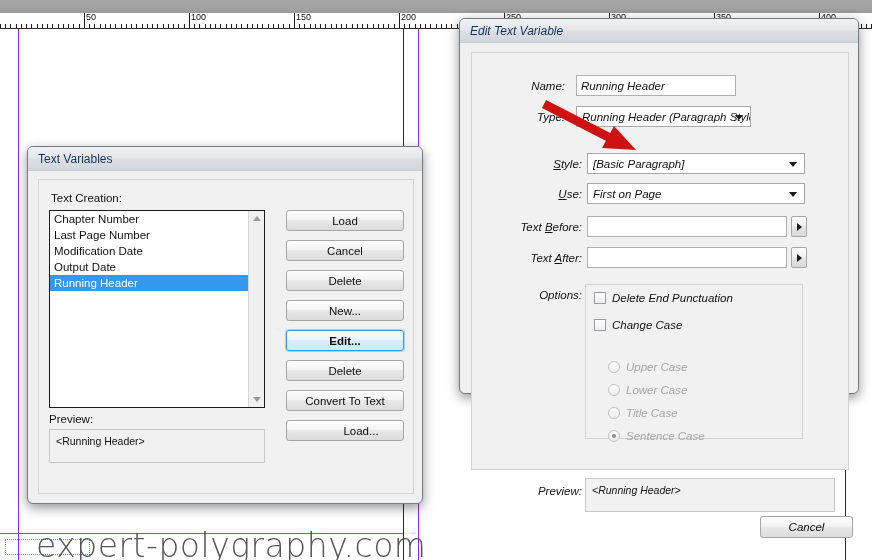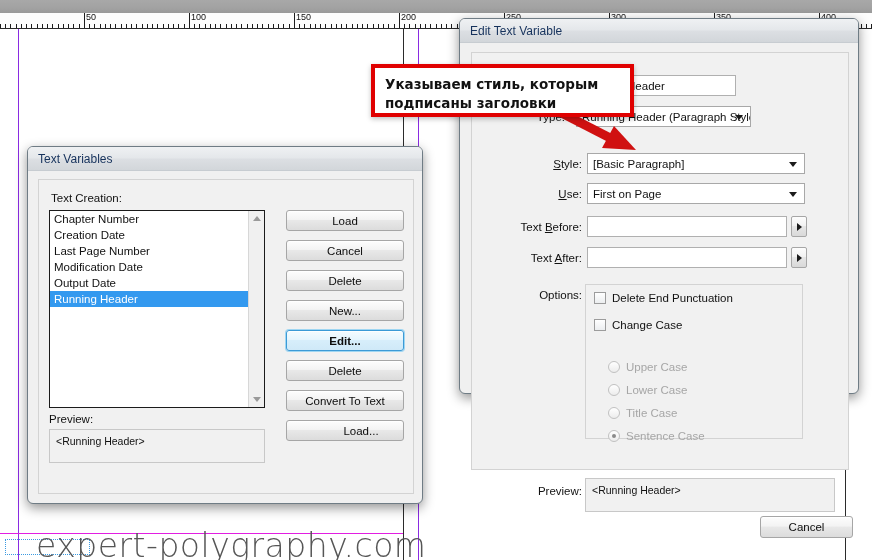--- a/index.html
+++ b/index.html
@@ -519,21 +519,20 @@
     </div>
     <div class="dialog-body" style="height:333px;">
 
       <div class="group-box" style="left:10px; top:8px; width:376px; height:315px;"></div>
 
       <div class="lbl" style="left:23px; top:21px;">Text Creation:</div>
 
       <div class="listbox" style="left:21px; top:39px; width:216px; height:198px;">
         <div id="tv-list" style="position:absolute; left:0; top:0; right:16px;">
             <div class="list-item">Chapter Number</div>
-            <div class="list-item">Creation Date</div>
             <div class="list-item">Last Page Number</div>
             <div class="list-item">Modification Date</div>
             <div class="list-item">Output Date</div>
             <div class="list-item selected">Running Header</div>
           </div>
         <div class="scrollbar-v">
           <div class="sb-arrow up">
               <i class="up-tri"></i>
             </div>
           <div class="sb-arrow down">
@@ -553,21 +552,21 @@
           <div class="btn" style="left: 258px; top: 249px; width: 118px; height: 21px; padding-left: 32px;">Load...</div>
         </div>
 
       <div class="lbl" style="left:21px; top:242px;">Preview:</div>
       <div class="preview-pane" style="left:21px; top:258px; width:216px; height:34px;">
         <span>&lt;Running Header&gt;</span>
       </div>
     </div>
   </div>
 
-  <div class="dialog" style="left:459px; top:18px; width:400px; height:376px;">
+  <div class="dialog" style="left:459px; top:18px; width:400px; height:376px;font-style:italic;">
     <div class="dialog-titlebar">
       <span class="dialog-title">Edit Text Variable</span>
     </div>
     <div class="dialog-body" style="height:499px;">
 
       <div class="group-box" style="left:11px; top:9px; width:378px; height:418px;"></div>
 
       <div class="lbl right" style="left:30px; top:37px; width:75px;">Name:</div>
       <div class="input" style="left:116px; top:32px; width:160px; height:21px;">
         <span>Running Header</span>
@@ -646,18 +645,14 @@
 
       <div class="btn" style="left:300px; top:473px; width:93px; height:22px;">Cancel</div>
     </div>
   </div>
 
   <svg class="callout-arrow" style="left:540px; top:100px; width:120px; height:60px;" viewBox="0 0 120 60">
     <line x1="4" y1="4" x2="78" y2="42" stroke="#d01111" stroke-width="9" stroke-linecap="butt"></line>
     <polygon points="96,50 62,48 74,26" fill="#d01111"></polygon>
   </svg>
 
-  <div class="callout" style="left:371px; top:64px; width:263px; height:53px;">
-    <div class="callout-text">Указываем стиль, которым
-подписаны заголовки</div>
-  </div>
 
 </div>
 
 </body></html>

